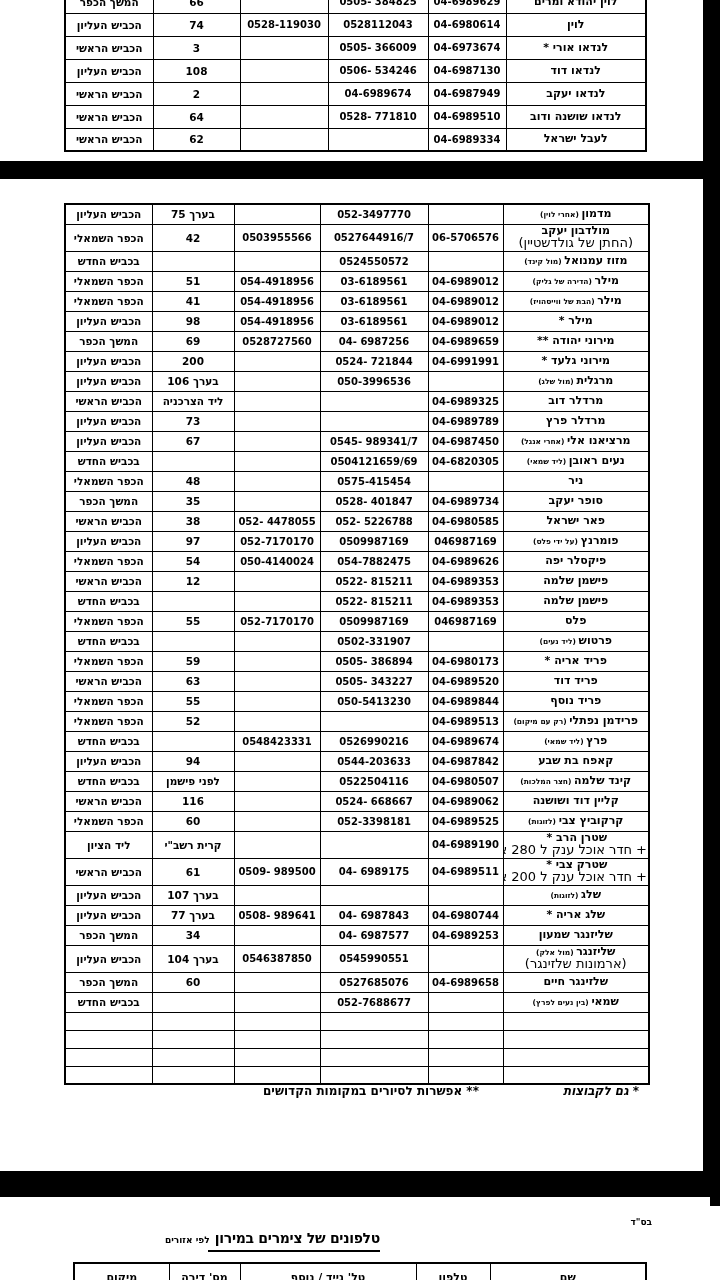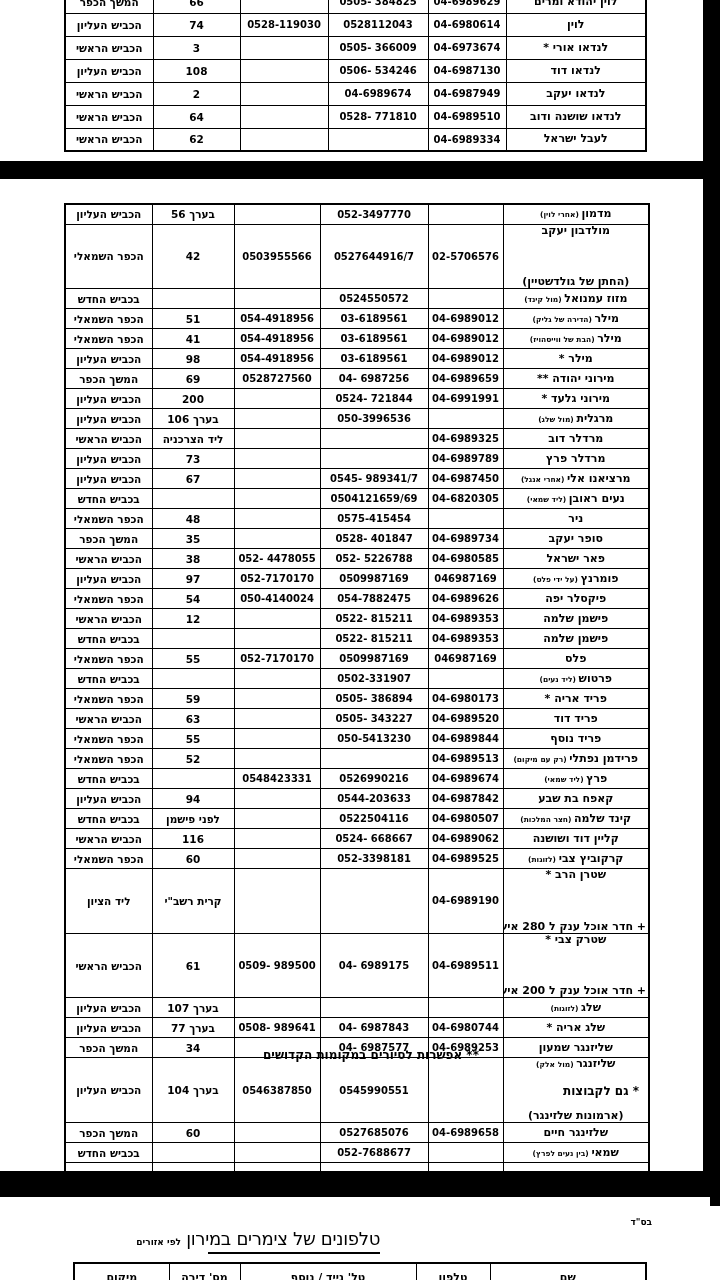--- a/index.html
+++ b/index.html
@@ -22,35 +22,35 @@
   table.dir tr.tall{height:27px;}
   table.dir tr.empty{height:18px;}
   table.dir tr.cut{height:21px;}
   #top-table{left:64px;top:-11px;width:581px;}
   #top-table tr{height:23px;}
   #main-table{left:64px;top:24px;width:584px;}
 
   .c-name{font-size:11px;font-weight:bold;line-height:1.05;}
   .nm{font-size:11px;font-weight:bold;}
   .paren{font-size:7.5px;font-weight:bold;}
-  .sub{display:block;font-size:11px;font-weight:bold;line-height:1.1;margin-top:40px;}
+  .sub{display:block;font-size:13px;font-weight:normal;line-height:1.1;}
   .c-num{font-size:10px;font-weight:bold;direction:ltr;}
   .c-apt{font-size:10.5px;font-weight:bold;}
   .c-loc{font-size:10.5px;font-weight:bold;}
 
   .footnote{position:absolute;font-size:12px;font-weight:bold;direction:rtl;}
-  #fn-star{top:905px;left:563px;}
-  #fn-dstar{top:869px;left:263px;}
+  #fn-star{top:905px;left:563px;font-style:italic;}
+  #fn-dstar{top:905px;left:263px;}
 
   #bsd{position:absolute;top:20px;right:68px;font-size:9px;font-weight:bold;direction:rtl;}
   #title-block{
     position:absolute;left:208px;top:31px;width:172px;text-align:center;direction:rtl;
     border-bottom:2px solid #000;padding-bottom:3px;white-space:nowrap;
   }
-  #title-main{font-size:18px;font-weight:normal;letter-spacing:-0.3px;text-align:center;}
+  #title-main{font-size:14px;font-weight:bold;letter-spacing:-0.3px;text-align:center;}
   #title-small{font-size:9px;font-weight:bold;}
   #bottom-table{left:73px;top:65px;width:572px;}
   #bottom-table th{border:1px solid #000;font-size:11px;font-weight:bold;text-align:center;height:26px;padding:0 2px;white-space:nowrap;}
 </style>
 </head>
 <body>
 
 <div class="page" id="page1">
   <table class="dir" id="top-table">
     <colgroup>
@@ -133,26 +133,26 @@
       <col style="width:86px">
         <col style="width:82px">
         <col style="width:87px">
     </colgroup>
     <tbody id="main-table-body">
         <tr>
           <td class="c-name"><span class="nm">מדמון</span><span class="paren"> (אחרי לוין)</span></td>
           <td class="c-num"></td>
           <td class="c-num">052-3497770</td>
           <td class="c-num"></td>
-          <td class="c-apt">בערך 56</td>
+          <td class="c-apt">בערך 75</td>
           <td class="c-loc">הכביש העליון</td>
         </tr>
         <tr class="tall">
           <td class="c-name"><span class="nm">מולדבון יעקב</span><span class="sub">(החתן של גולדשטיין)</span></td>
-          <td class="c-num">02-5706576</td>
+          <td class="c-num">06-5706576</td>
           <td class="c-num">0527644916/7</td>
           <td class="c-num">0503955566</td>
           <td class="c-apt">42</td>
           <td class="c-loc">הכפר השמאלי</td>
         </tr>
         <tr>
           <td class="c-name"><span class="nm">מזוז עמנואל</span><span class="paren"> (מול קינד)</span></td>
           <td class="c-num"></td>
           <td class="c-num">0524550572</td>
           <td class="c-num"></td>

